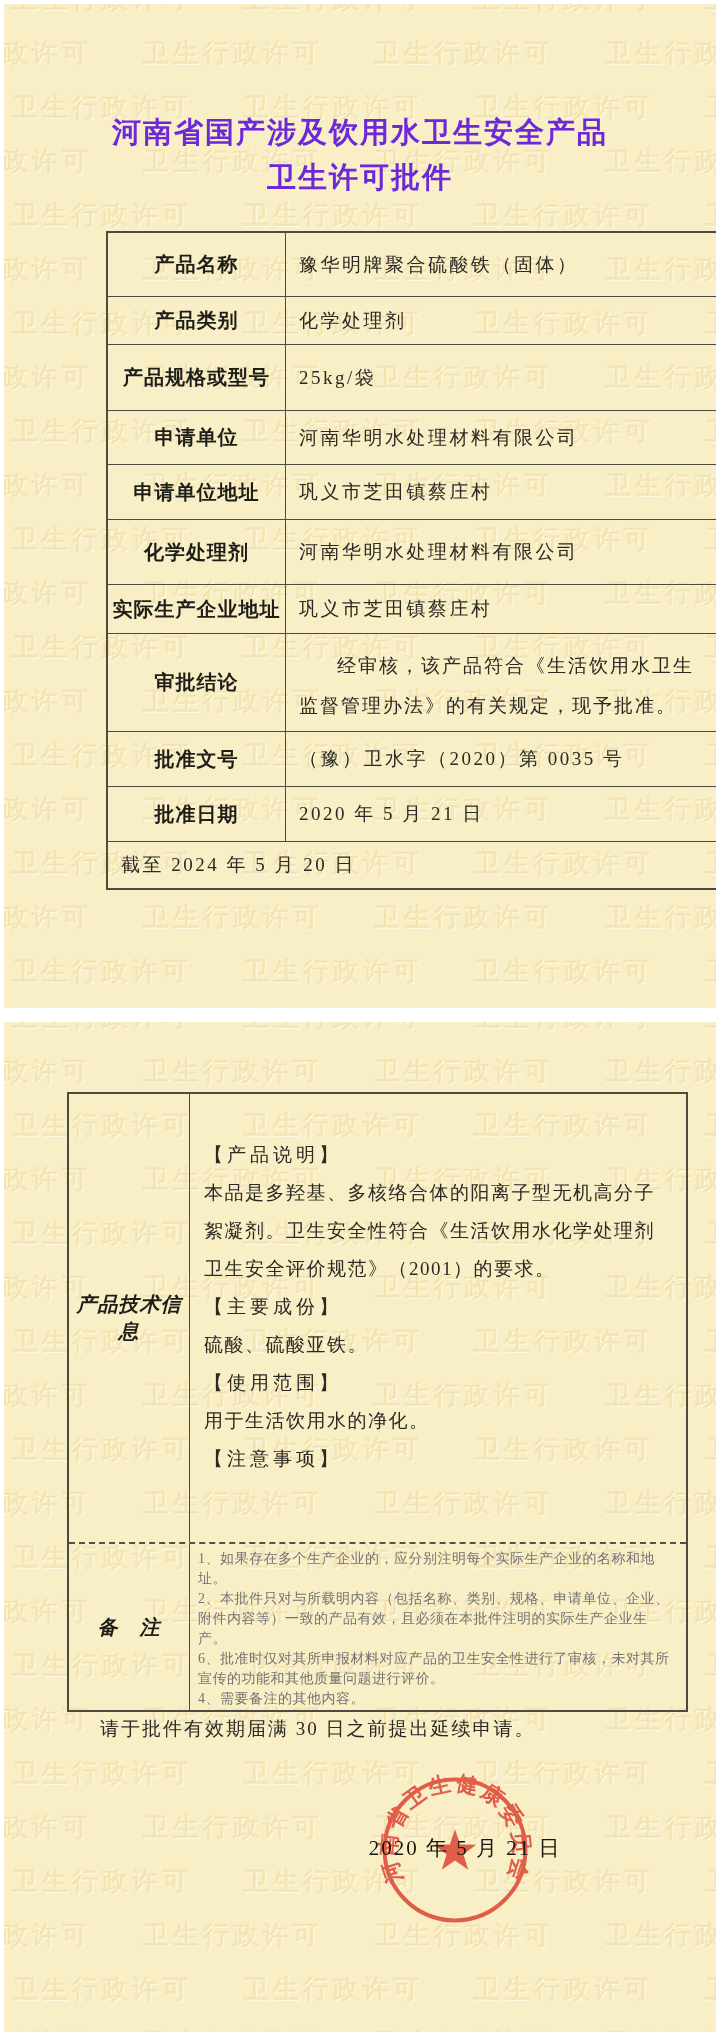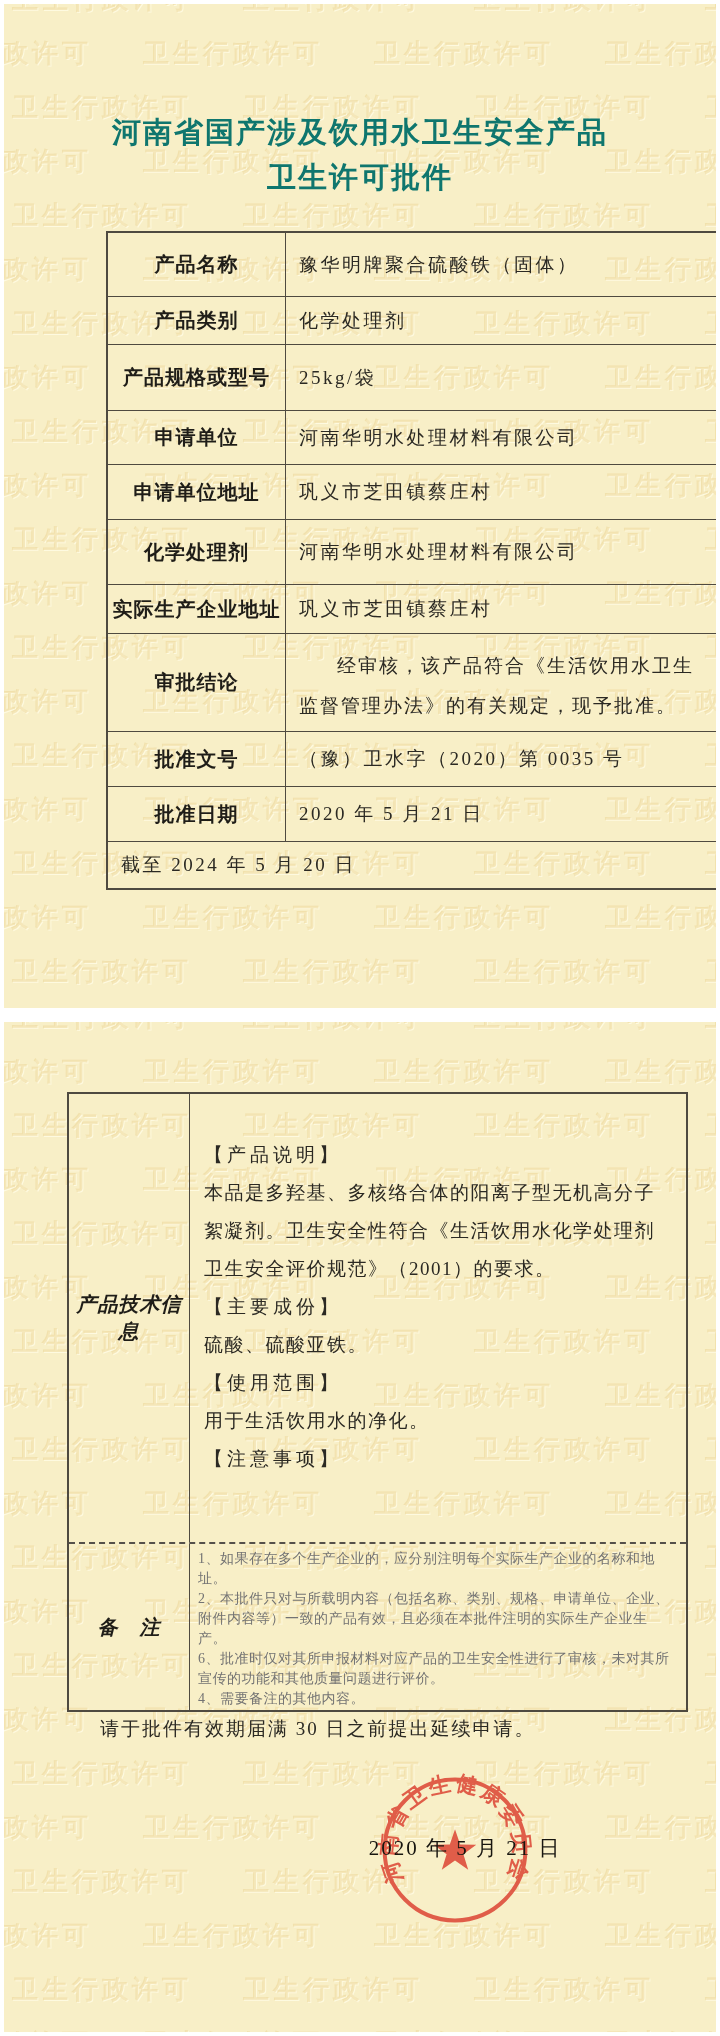--- a/index.html
+++ b/index.html
@@ -8,21 +8,21 @@
   .page{position:absolute;left:4px;width:712px;background:#f8efc7;overflow:hidden;}
   #page1{top:4px;height:1004px;}
   #page2{top:1022px;height:1010px;}
   .wm-layer{position:absolute;inset:0;overflow:hidden;pointer-events:none;}
   .wm-row{position:absolute;white-space:nowrap;font-family:"Liberation Sans","DejaVu Sans",sans-serif;
           font-weight:bold;font-size:26px;letter-spacing:4px;color:rgba(235,212,145,0.50);
           text-shadow:1px 1px 0 rgba(255,251,228,0.85);}
   .content{position:absolute;inset:0;}
   
   .doc-title{position:absolute;top:106px;left:0;width:712px;text-align:center;
-             font-weight:bold;font-size:29px;line-height:45px;letter-spacing:2px;color:#0f766e;}
+             font-weight:bold;font-size:29px;line-height:45px;letter-spacing:2px;color:#6d28d9;}
   .t1{position:absolute;top:227px;left:82px;width:617px;border:2px solid #4f4a40;box-sizing:border-box;margin-left:20px;}
   .t1-row{display:flex;border-bottom:1.5px solid #4f4a40;box-sizing:border-box;}
   .t1-row:last-child{border-bottom:none;}
   .t1-label{width:178px;flex:0 0 178px;display:flex;align-items:center;justify-content:center;
             border-right:1.5px solid #4f4a40;box-sizing:border-box;
             font-family:"Liberation Sans","DejaVu Sans",sans-serif;font-weight:bold;
             font-size:20px;letter-spacing:1px;color:#1f1d18;}
   .t1-value{flex:1;display:flex;align-items:center;padding-left:13px;padding-right:10px;
             font-size:19px;letter-spacing:2.5px;color:#2b2923;}
   .t1-value.para{display:block;padding:12px 20px 0 13px;line-height:40px;text-indent:2em;letter-spacing:2px;}

